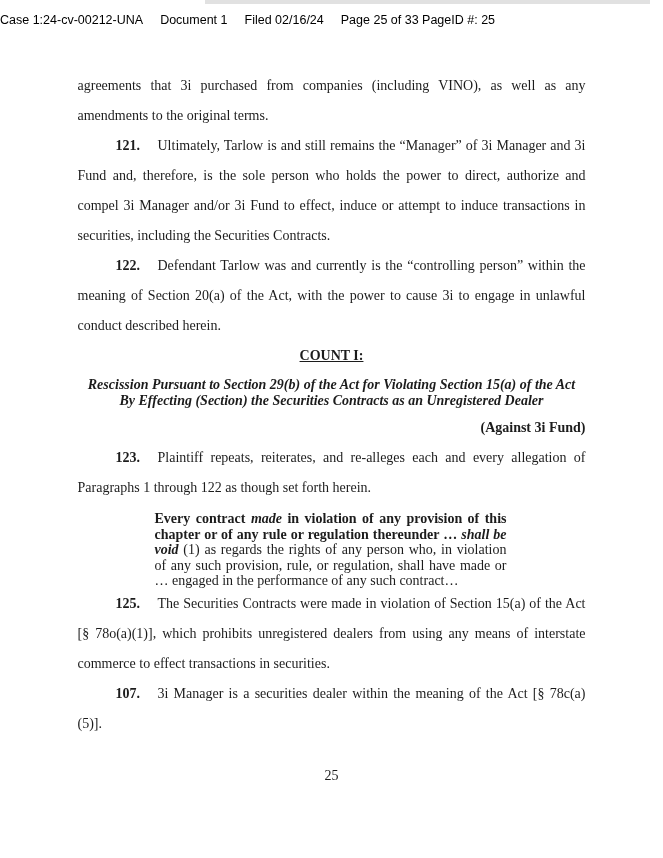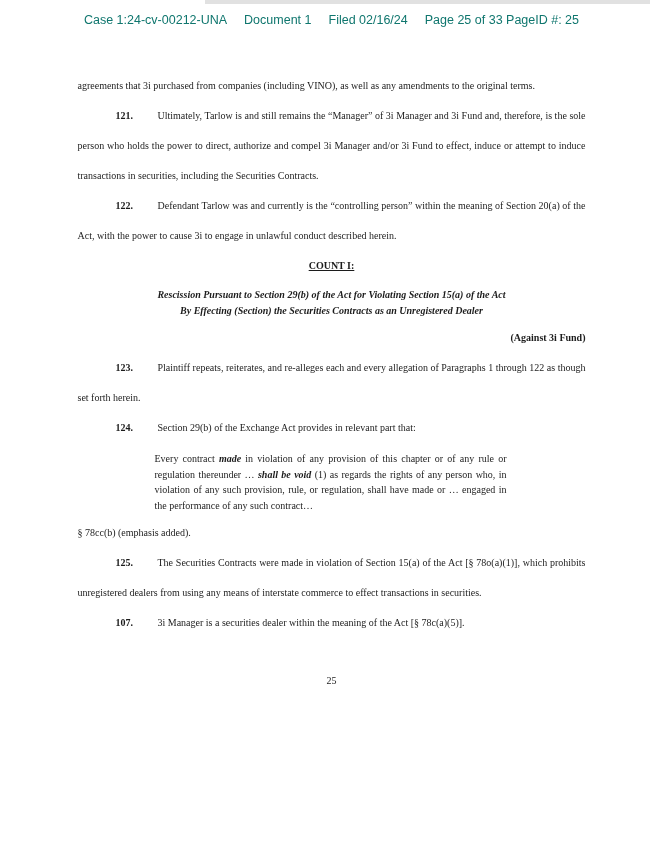--- a/index.html
+++ b/index.html
@@ -20,32 +20,32 @@
     top: 0;
     left: 205px;
     width: 445px;
     height: 4px;
     background: #d4d4d4;
     opacity: 0.7;
   }
   .court-header {
     padding-top: 13px;
     display: flex;
-    justify-content: center;
+    justify-content: flex-start;
     gap: 17px;
     font-family: "Liberation Sans", "DejaVu Sans", sans-serif;
     font-size: 12.5px;
     line-height: 14px;
-    color: #0f766e;
+    color: #000000;
     white-space: nowrap;
   }
   .content {
     width: 508px;
     margin: 44px auto 0 auto;
-    font-size: 10px;
+    font-size: 14px;
     line-height: 30px;
     text-align: justify;
   }
   .content p { margin: 0; }
   .body-p { text-indent: 38px; }
   .body-p.flush { text-indent: 0; }
   .pnum {
     display: inline-block;
     width: 42px;
     text-indent: 0;
@@ -71,25 +71,25 @@
     font-weight: bold;
     text-indent: 0;
   }
   .quote {
     margin: 8px 0 0 77px;
     width: 352px;
     line-height: 15.5px;
     text-align: justify;
   }
   .citation { margin-top: 5px !important; }
-  .seg-b { font-weight: normal; }
+  .seg-b { font-weight: bold; }
   .seg-bi { font-weight: bold; font-style: italic; margin-top: 43px; }
   .seg-r { font-weight: normal; }
   .page-number {
-    margin-top: 28px;
+    margin-top: 22px;
     text-align: center;
     line-height: 30px;
   }
 </style>
 </head>
 <body>
 
 <div class="top-strip"></div>
 
 <div class="court-header">
@@ -108,25 +108,23 @@
   <p class="body-p"><span class="pnum">122.</span><span>Defendant Tarlow was and currently is the “controlling person” within the meaning of Section 20(a) of the Act, with the power to cause 3i to engage in unlawful conduct described herein.</span></p>
 
   <p class="count-title">COUNT I:</p>
 
   <p class="count-subtitle"><span>Rescission Pursuant to Section 29(b) of the Act for Violating Section 15(a) of the Act</span><br><span>By Effecting (Section) the Securities Contracts as an Unregistered Dealer</span></p>
 
   <p class="against">(Against 3i Fund)</p>
 
   <p class="body-p"><span class="pnum">123.</span><span>Plaintiff repeats, reiterates, and re-alleges each and every allegation of Paragraphs 1 through 122 as though set forth herein.</span></p>
 
-  <p class="body-p"><span class="pnum">124.</span><span>Section 29(b) of the Exchange Act provides in relevant part that:</span></p>
 
   <div class="quote"><span class="seg-b">Every contract </span><span class="seg-bi">made</span><span class="seg-b"> in violation of any provision of this chapter or of any rule or regulation thereunder … </span><span class="seg-bi">shall be void</span><span class="seg-r"> (1) as regards the rights of any person who, in violation of any such provision, rule, or regulation, shall have made or … engaged in the performance of any such contract…</span></div>
 
-  <p class="body-p flush citation">§ 78cc(b) (emphasis added).</p>
 
   <p class="body-p"><span class="pnum">125.</span><span>The Securities Contracts were made in violation of Section 15(a) of the Act [§ 78o(a)(1)], which prohibits unregistered dealers from using any means of interstate commerce to effect transactions in securities.</span></p>
 
   <p class="body-p"><span class="pnum">107.</span><span>3i Manager is a securities dealer within the meaning of the Act [§ 78c(a)(5)].</span></p>
 
   <div class="page-number">25</div>
 
 </div>
 
 </body></html>

